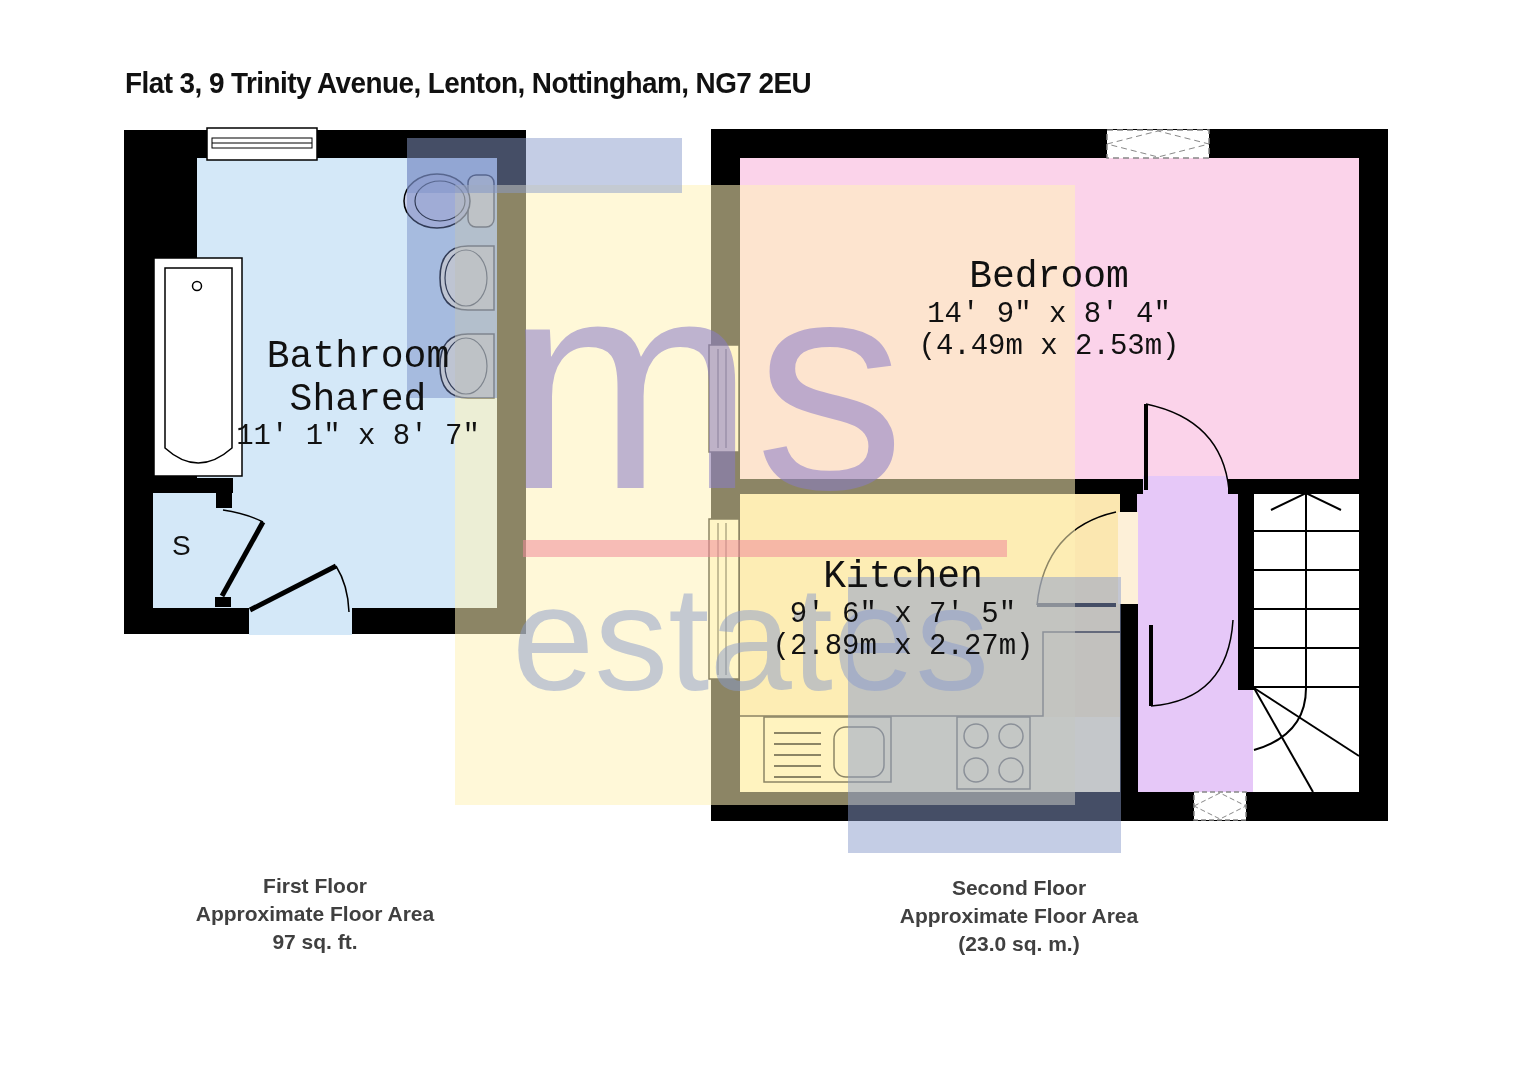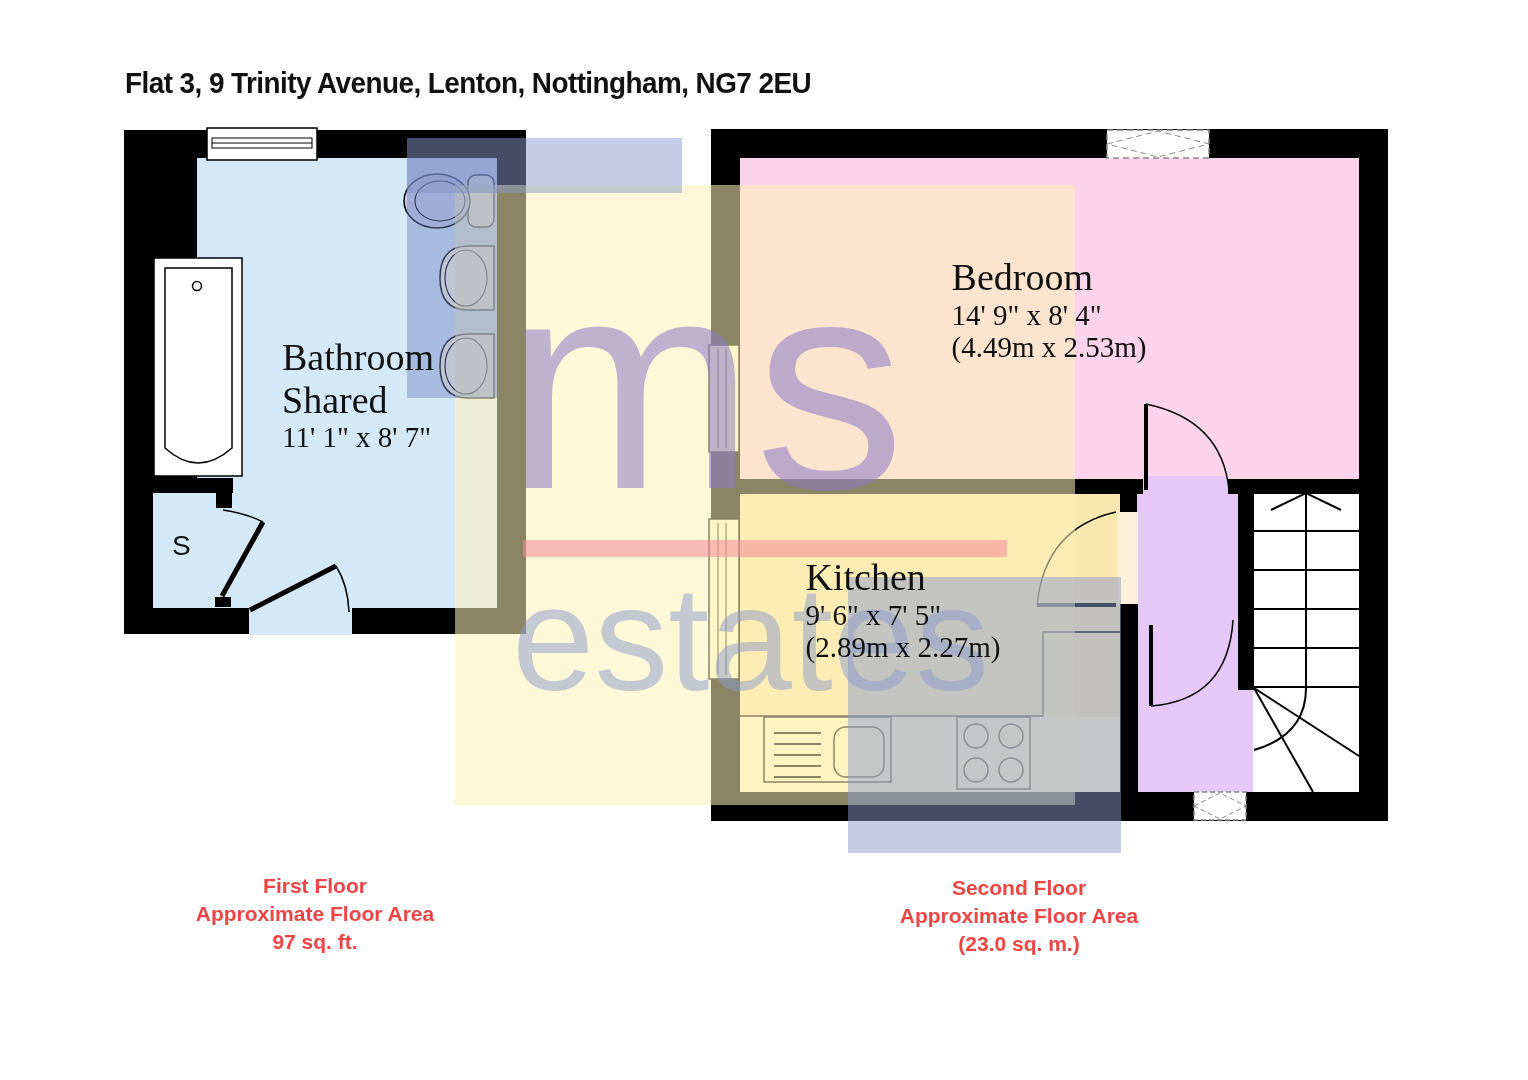--- a/index.html
+++ b/index.html
@@ -1,23 +1,23 @@
 <!DOCTYPE html>
 <html><head>
   <meta charset="utf-8">
   <style>
     html, body { margin: 0; padding: 0; background: #ffffff; }
     body { width: 1528px; height: 1080px; position: relative; overflow: hidden; font-family: "Liberation Sans", sans-serif; }
     .title { position: absolute; left: 125px; top: 66px; font-family: "Liberation Sans", sans-serif; font-weight: bold; font-size: 30px; color: #111; letter-spacing: -0.6px; transform: scaleX(0.93); transform-origin: left top; white-space: nowrap; }
     svg.plan { position: absolute; left: 0; top: 0; }
-    .room-label { position: absolute; color: #111; font-family: Liberation Serif, serif; line-height: 1.12; white-space: nowrap; transform: translateX(-50%); }
+    .room-label { position: absolute; text-align: center; color: #111; font-family: Liberation Mono, monospace; line-height: 1.12; white-space: nowrap; transform: translateX(-50%); }
     .room-name { font-size: 38px; }
     .room-dim { font-size: 29px; }
     .s-label { position: absolute; left: 172px; top: 530px; font-size: 28px; color: #111; }
-    .area { position: absolute; text-align: center; font-weight: bold; font-size: 21px; line-height: 28px; color: #ef4444; transform: translateX(-50%); white-space: nowrap; }
+    .area { position: absolute; text-align: center; font-weight: bold; font-size: 21px; line-height: 28px; color: #404040; transform: translateX(-50%); white-space: nowrap; }
     .wm-text { font-family: "Liberation Sans", sans-serif; }
   </style>
 </head>
 <body>
 
 <div class="title">Flat 3, 9 Trinity Avenue, Lenton, Nottingham, NG7 2EU</div>
 
 <svg class="plan" width="1528" height="1080" viewBox="0 0 1528 1080">
 
   <g>

